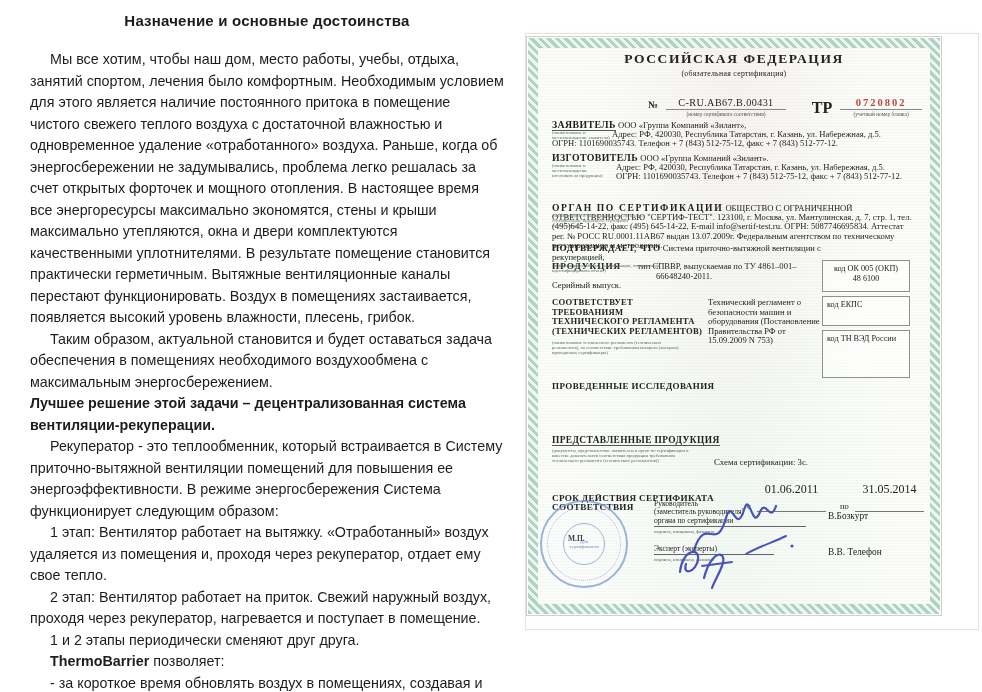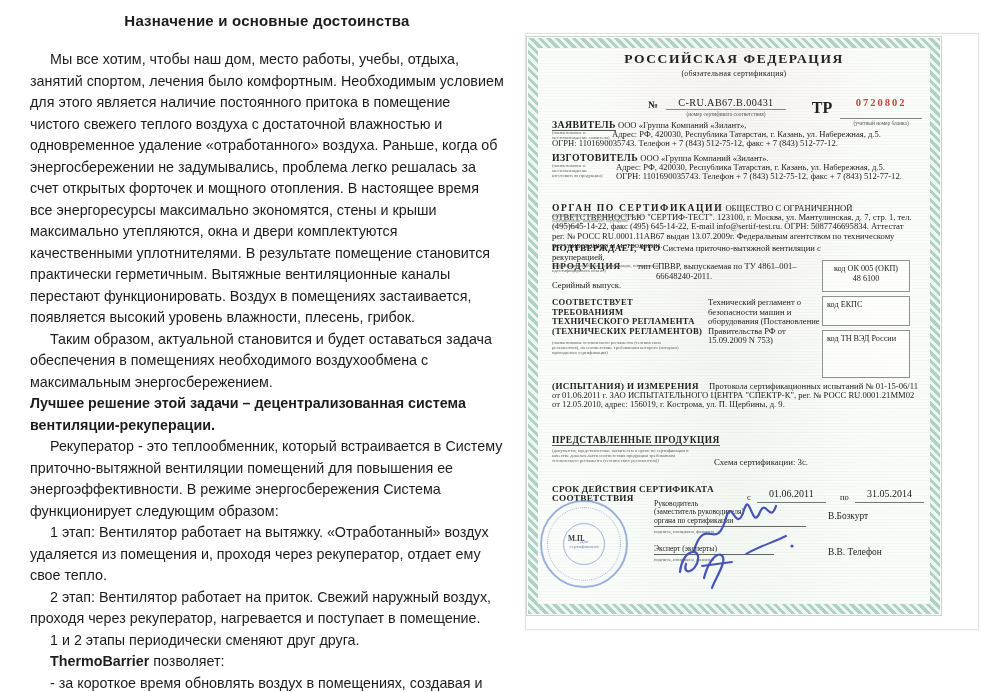--- a/index.html
+++ b/index.html
@@ -39,21 +39,21 @@
 
   
   .c-numrow{position:absolute;top:49px;left:14px;right:8px;display:flex;align-items:flex-start;}
   .c-no{font-size:10px;font-weight:bold;margin-left:96px;margin-top:2px;}
   .vcol{display:flex;flex-direction:column;align-items:center;}
   .numcol{width:126px;margin-left:8px;}
   .numval{font-size:10.2px;letter-spacing:.4px;border-bottom:1px solid #888;width:100%;text-align:center;padding-bottom:1px;}
   .numcap{font-size:5.4px;color:#555;margin-top:1px;}
   .c-tr{font-size:16px;font-weight:bold;margin-left:26px;margin-top:2px;}
   .trcol{width:86px;margin-left:8px;}
-  .trval{font-size:10.5px;font-weight:600;letter-spacing:2px;color:#c4443c;border-bottom:1px solid #888;width:100%;text-align:center;padding-bottom:10px;}
+  .trval{font-size:10.5px;font-weight:600;letter-spacing:2px;color:#c4443c;border-bottom:1px solid #888;width:100%;text-align:center;padding-bottom:1px;}
 
   
   .sec{position:absolute;left:14px;font-size:8.6px;line-height:9.2px;}
   .lbl{font-weight:bold;font-size:9.8px;letter-spacing:.4px;}
   .lbl-sp{font-weight:bold;font-size:9.6px;letter-spacing:1.6px;}
   .cap{font-size:4.7px;line-height:5px;color:#5c6660;}
   .capabs{position:absolute;}
   .u{border-bottom:1px solid #555;}
 
   .s-applicant{top:72px;width:364px;}
@@ -74,21 +74,21 @@
   .cb1{top:212px;height:32px;text-align:center;}
   .cb2{top:248px;height:30px;}
   .cb3{top:282px;height:48px;}
 
   .comp-l{width:152px;flex:none;}
   .comp-l .lines{font-weight:bold;font-size:8.6px;line-height:9.6px;letter-spacing:.3px;}
   .comp-r{flex:1;padding-left:4px;font-size:8.6px;line-height:9.6px;}
 
   .docs-val{position:absolute;left:162px;top:22px;font-size:8.8px;}
 
-  .vd{width:92px;text-align:center;font-size:10px;border-bottom:1px solid #777;padding-bottom:4px;}
+  .vd{width:92px;text-align:center;font-size:12px;border-bottom:1px solid #777;padding-bottom:17px;}
   .vlbl{font-weight:bold;font-size:9.2px;letter-spacing:.3px;}
   .vsmall{font-size:8.6px;margin:0 6px 1px 10px;}
   .vsmall2{font-size:8.6px;margin:0 6px 1px 14px;}
 
   
   .stamp{position:absolute;left:2px;top:452px;width:88px;height:88px;}
   .stamp .o{position:absolute;inset:0;border:2px solid rgba(118,150,208,.72);border-radius:50%;}
   .stamp .m{position:absolute;inset:7px;border:1.5px dotted rgba(118,150,208,.65);border-radius:50%;}
   .stamp .i{position:absolute;inset:23px;border:1px solid rgba(118,150,208,.7);border-radius:50%;}
   .stamp .t{position:absolute;inset:26px;display:flex;align-items:center;justify-content:center;
@@ -196,22 +196,21 @@
               <div>СООТВЕТСТВУЕТ ТРЕБОВАНИЯМ</div>
               <div>ТЕХНИЧЕСКОГО  РЕГЛАМЕНТА</div>
               <div>(ТЕХНИЧЕСКИХ  РЕГЛАМЕНТОВ)</div>
             </div>
             <div class="cap" style="margin-top:4px;width:130px;">(наименование технического регламента (технических регламентов), на соответствие требованиям которого (которых) проводилась сертификация)</div>
           </div>
           <div class="comp-r">Технический регламент о безопасности машин и оборудования (Постановление Правительства РФ от 15.09.2009 N 753)</div>
         </div>
 
         <div class="sec s-research" style="position:absolute;">
-          <div><span class="lbl" style="font-size:9px;">(ИСПЫТАНИЯ) И ИЗМЕРЕНИЯ</span>
-               <span style="margin-left:8px;">Протокола сертификационных испытаний № 01-15-06/11 от 01.06.2011 г. ЗАО ИСПЫТАТЕЛЬНОГО ЦЕНТРА "СПЕКТР-К", рег. № РОСС RU.0001.21ММ02 от 12.05.2010, адрес: 156019, г. Кострома, ул. П. Щербины, д. 9.</span></div>
+          <div class="lbl" style="font-size:9px;">ПРОВЕДЕННЫЕ ИССЛЕДОВАНИЯ</div>
         </div>
 
         <div class="sec s-documents" style="position:absolute;">
           <span class="lbl u" style="font-size:9.4px;">ПРЕДСТАВЛЕННЫЕ ПРОДУКЦИЯ</span>
           <span class="cap capabs" style="left:0;top:12px;width:148px;">(документы, представленные заявителем в орган по сертификации в качестве доказательств соответствия продукции требованиям технического регламента (технических регламентов))</span>
           <span class="docs-val">Схема сертификации: 3с.</span>
         </div>
 
         <div class="sec s-validity" style="position:absolute;">
           <span class="vlbl">СРОК ДЕЙСТВИЯ СЕРТИФИКАТА СООТВЕТСТВИЯ</span>

